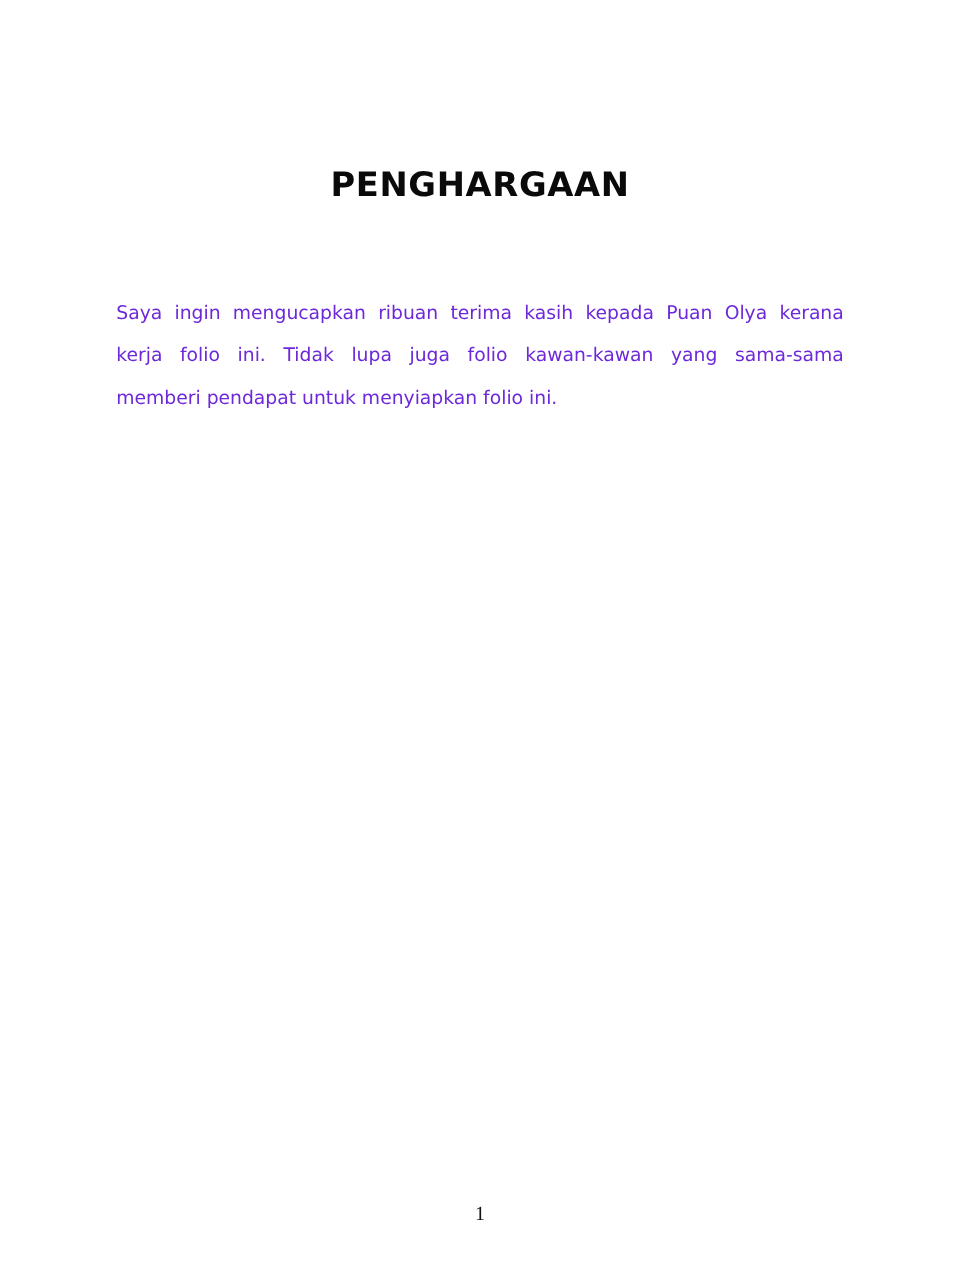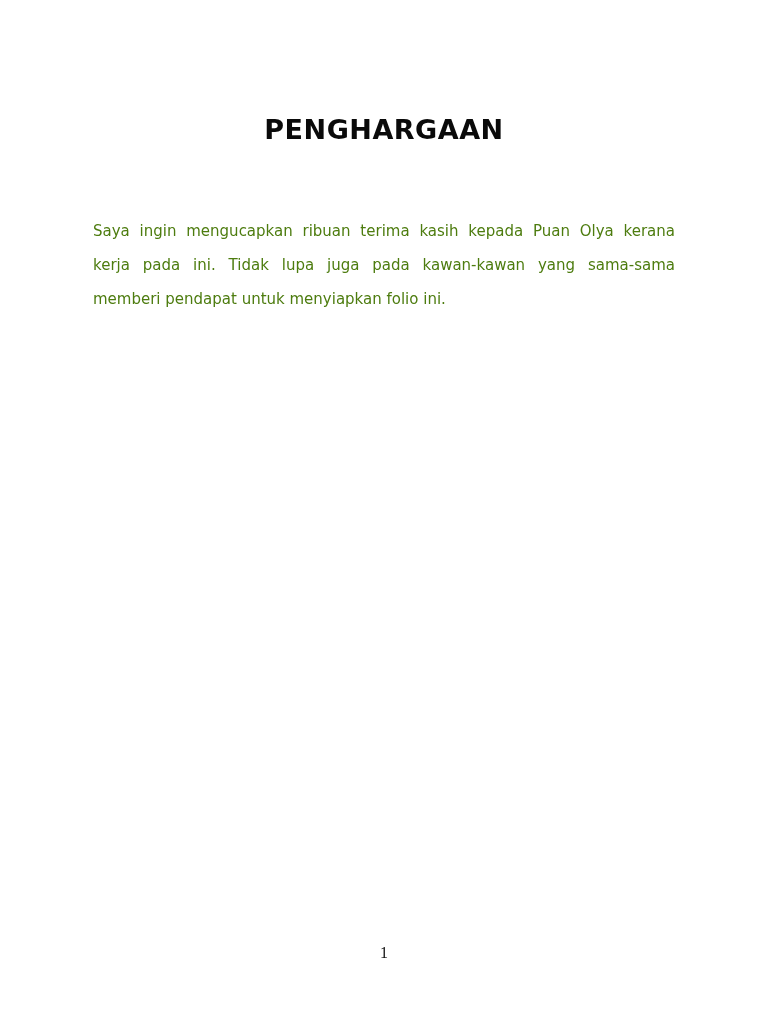--- a/index.html
+++ b/index.html
@@ -5,36 +5,37 @@
   * { margin: 0; padding: 0; box-sizing: border-box; }
   html, body { background: #ffffff; }
   body { width: 768px; height: 1024px; position: relative; overflow: hidden; }
 
   .page {
     position: absolute;
     inset: 0;
     background: #ffffff;
     padding: 0 93px;
     font-family: "DejaVu Sans", "Liberation Sans", sans-serif;
+    margin-top: 19px;
   }
 
   .title {
     margin-top: 112px;
     text-align: center;
     font-family: "DejaVu Sans", "Liberation Sans", sans-serif;
     font-weight: 700;
     font-size: 27px;
     line-height: 36px;
     letter-spacing: 0.5px;
     color: #0a0a0a;
   }
 
   .paragraph {
     margin-top: 66px;
-    color: #4d7c0f;
+    color: #6d28d9;
     font-size: 15px;
   }
 
   .line {
     line-height: 34px;
     text-align: justify;
     text-align-last: justify;
     white-space: normal;
   }
 
@@ -57,19 +58,19 @@
 </style>
 </head>
 <body>
 
 <div class="page">
 
   <h1 class="title">PENGHARGAAN</h1>
 
   <div class="paragraph">
     <div class="line">Saya ingin mengucapkan ribuan terima kasih kepada Puan Olya kerana</div>
-    <div class="line">kerja pada ini. Tidak lupa juga pada kawan-kawan yang sama-sama</div>
+    <div class="line">kerja folio ini. Tidak lupa juga folio kawan-kawan yang sama-sama</div>
     <div class="line">memberi pendapat untuk menyiapkan folio ini.</div>
   </div>
 
   <div class="page-number">1</div>
 
 </div>
 
 </body></html>

